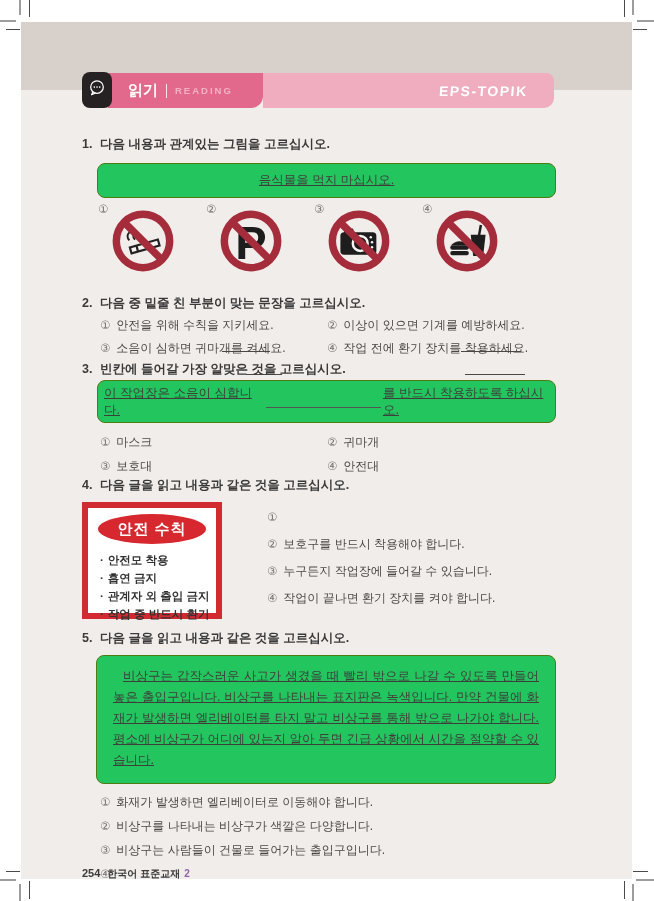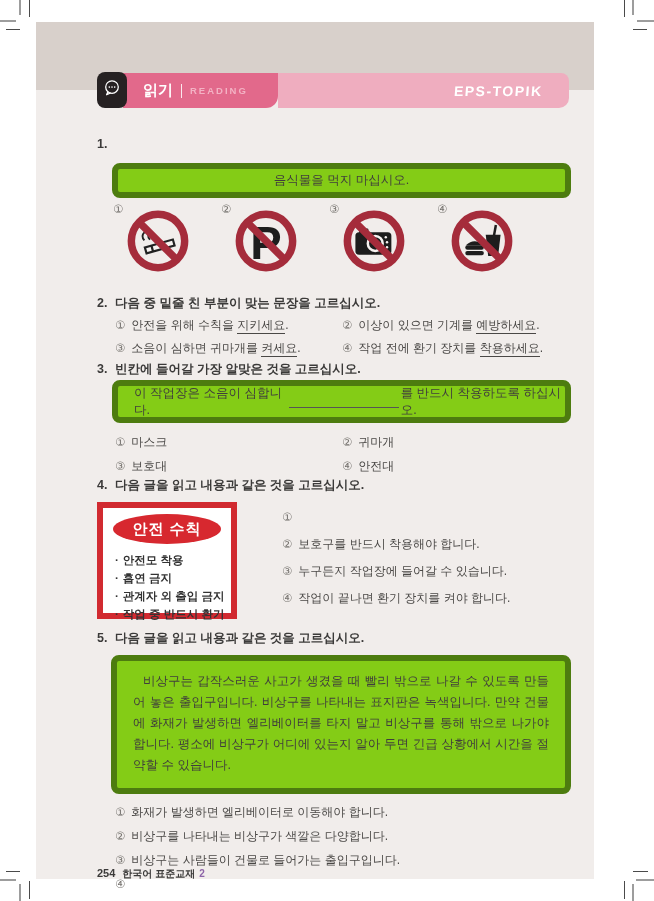--- a/index.html
+++ b/index.html
@@ -5,60 +5,60 @@
   * { margin:0; padding:0; box-sizing:border-box; }
   html,body { width:654px; height:901px; background:#ffffff; overflow:hidden;
               font-family:"Liberation Sans","DejaVu Sans",sans-serif; }
   .canvas { position:relative; width:654px; height:901px; }
 
   
   .mark { position:absolute; background:#9d9d9d; }
   .mark.dark { background:#4a4a4a; }
 
   
-  .page { position:absolute; left:36px; top:22px; width:558px; height:857px; background:#f1edeb; }
+  .page { position:absolute; left:21px; top:22px; width:611px; height:857px; background:#f1edeb; }
   .band { height:68px; background:#d8d0cb; }
 
   
   .header-row { position:absolute; left:61px; top:50px; height:36px; display:flex; }
   .icon-box { width:30px; height:36px; background:#262122; border-radius:8px; display:flex;
               align-items:center; justify-content:center; position:relative; z-index:2; }
   .pink-tab { width:155px; height:35px; margin-top:1px; margin-left:-4px; background:#e2698b;
               border-radius:0 0 12px 0; display:flex; align-items:center; padding-left:20px; z-index:1; }
   .tab-kr { color:#fff; font-size:15px; font-weight:700; }
   .tab-div { width:1px; height:14px; background:rgba(255,255,255,.85); margin:0 8px; }
   .tab-en { color:#f3b2c4; font-size:9.5px; font-weight:700; letter-spacing:2px; }
   .brand-tab { width:291px; height:35px; margin-top:1px; background:#efadbf; border-radius:0 8px 10px 0;
                display:flex; align-items:center; justify-content:flex-end; padding-right:26px; }
   .brand-txt { color:#fff; font-size:14px; font-weight:800; letter-spacing:1.5px; transform:skewX(-4deg); }
 
   
   .content { padding:45px 15px 0 61px; }
   .q-head { display:flex; font-size:12.5px; font-weight:700; color:#3b3a39; line-height:18px; }
   .q-num { width:18px; flex:none; }
-  .stmt-box { background:#84cc16; border:6px solid #4d7c0f; border-radius:8px; }
+  .stmt-box { background:#22c55e; border:1px solid #4d7c0f; border-radius:8px;text-decoration:underline; }
 
   .q1-box { margin-left:15px; width:459px; height:35px; margin-top:10px; display:flex;
             align-items:center; justify-content:center; font-size:12.5px; color:#403e3c; }
   .signs-row { display:flex; margin-top:4px; margin-left:16px; }
   .sign-cell { width:108px; display:flex; }
   .cnum { color:#76736f; font-size:11.5px; line-height:15px; flex:none; }
   .sign-cell .cnum { margin-right:4px; }
   .sign-cell svg { margin-top:8px; }
 
   .q2 { margin-top:18px; }
   .choice-grid { margin-top:6px; margin-left:18px; display:grid; grid-template-columns:227px 1fr;
                  row-gap:8px; }
   .choice { display:flex; font-size:12px; color:#4a4846; line-height:15px; }
   .choice .cnum { margin-right:6px; }
-  .uline { border-bottom:1px solid #4a4846; padding-bottom:1px; }
+  .uline { border-bottom:1px solid #4a4846; padding-bottom:19px; }
 
   .q3 { margin-top:4px; }
   .q3-box { margin-left:15px; width:459px; height:43px; margin-top:2px; display:flex;
-            align-items:center; padding-left:16px; font-size:12.5px; color:#403e3c; }
+            align-items:center; padding-left:6px; font-size:12.5px; color:#403e3c; }
   .blank { display:inline-block; width:118px; border-bottom:1px solid #555; height:13px; margin:0 2px; }
   .q3 .choice-grid { margin-top:12px; row-gap:9px; }
 
   .q4 { margin-top:2px; }
   .q4-body { display:flex; margin-top:8px; }
   .sign-box { width:140px; height:117px; background:#fff; border:6px solid #d12a30;
               border-radius:0; padding-top:6px; flex:none; }
   .oval { width:108px; height:30px; margin:0 auto; background:#d7282f; border-radius:50%;
           color:#fff; font-size:15px; font-weight:700; text-align:center; line-height:30px;
           letter-spacing:1px; }
@@ -124,20 +124,21 @@
       <div class="brand-tab">
         <span class="brand-txt">EPS-TOPIK</span>
       </div>
     </div>
 
     <div class="content">
 
       <div>
         <div class="q-head">
           <span class="q-num">1.</span>
+          <span>다음 내용과 관계있는 그림을 고르십시오.</span>
         </div>
         <div class="stmt-box q1-box">
           <span>음식물을 먹지 마십시오.</span>
         </div>
         <div class="signs-row">
 
           <div class="sign-cell">
             <span class="cnum">①</span>
             <span>
               <svg width="62" height="62" viewBox="0 0 100 100">

